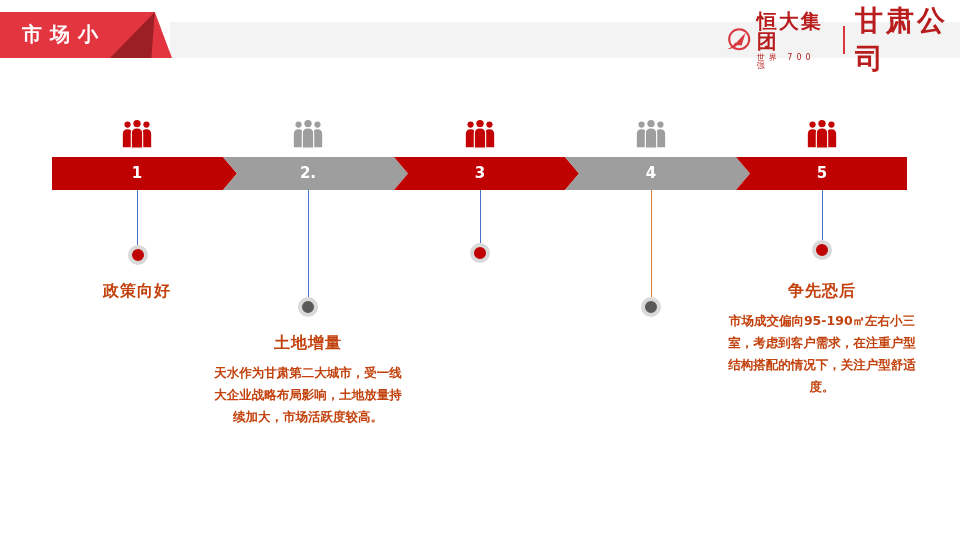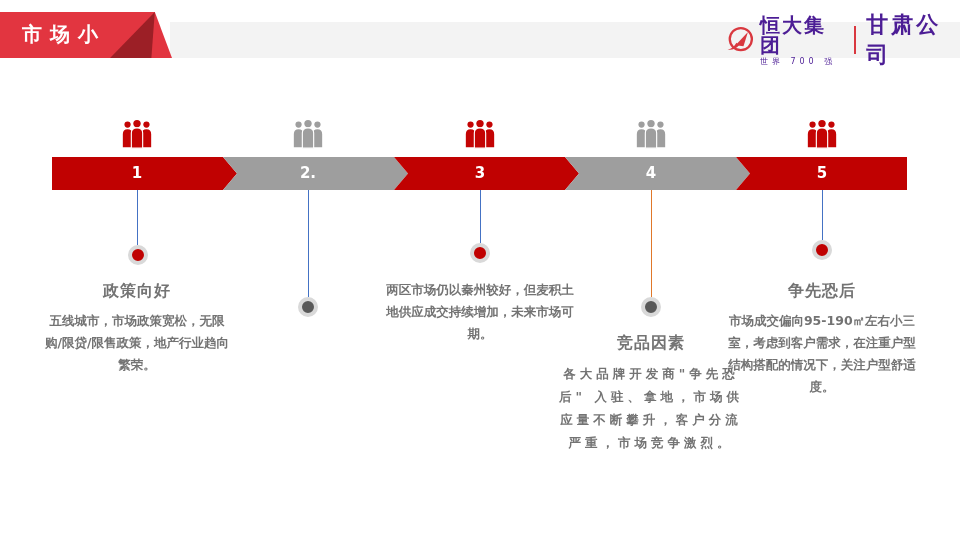--- a/index.html
+++ b/index.html
@@ -6,27 +6,27 @@
   body{font-family:"DejaVu Sans","Liberation Sans",sans-serif;}
   #slide{position:relative;width:960px;height:540px;background:#fff;overflow:hidden;}
 
   
   .header-bar{position:absolute;left:170px;top:22px;width:790px;height:36px;background:#f3f3f3;}
   .banner{position:absolute;left:0;top:12px;width:172px;height:46px;overflow:hidden;}
   .banner-bg{position:absolute;inset:0;background:#e23540;clip-path:polygon(0 0,90% 0,100% 100%,0 100%);}
   .banner-fold{position:absolute;inset:0;background:#9c1f26;clip-path:polygon(90% 0,88% 100%,64% 100%);}
   .banner-text{position:relative;width:96px;padding:4px 0 0 22px;color:#fff;font-size:20px;font-weight:bold;
                letter-spacing:8px;line-height:36px;word-break:break-all;}
-  .logo{position:absolute;left:724px;top:22px;height:36px;display:flex;align-items:center;color:#4c1d95;}
+  .logo{position:absolute;left:724px;top:22px;height:36px;display:flex;align-items:center;color:#b91c1c;}
   .logo-mark{width:34px;height:34px;margin-right:4px;}
   .logo-cn{display:flex;flex-direction:column;line-height:1;}
   .logo-brand{font-size:20px;font-weight:bold;letter-spacing:2px;}
   .logo-tagline{font-size:8px;letter-spacing:4px;margin-top:3px;}
   .logo-divider{width:2px;height:28px;background:#d9383f;margin:0 10px 0 12px;}
-  .logo-division{font-size:22px;font-weight:bold;letter-spacing:3px;}
+  .logo-division{font-size:28px;font-weight:bold;letter-spacing:3px;}
 
   
   .step-icon{position:absolute;top:117px;width:34px;height:34px;}
 
   
   .seg{position:absolute;top:157px;height:33px;}
   .seg.red{background:#c00101;}
   .seg.gray{background:#9e9e9e;}
   .seg.mid{clip-path:polygon(0 0,calc(100% - 14px) 0,100% 50%,calc(100% - 14px) 100%,0 100%,14px 50%);}
   .seg.first{clip-path:polygon(0 0,calc(100% - 14px) 0,100% 50%,calc(100% - 14px) 100%,0 100%);}
@@ -35,21 +35,21 @@
 
   
   .connector{position:absolute;width:1px;top:190px;}
   .connector.blue{background:#4472c4;}
   .connector.orange{background:#e0782a;}
   .dot{position:absolute;width:12px;height:12px;border-radius:50%;border:4px solid #d9d9d9;}
   .dot.red{background:#c00101;}
   .dot.dark{background:#595959;}
 
   
-  .step-col{position:absolute;width:190px;text-align:center;color:#737373;}
+  .step-col{position:absolute;width:190px;text-align:center;color:#c2410c;}
   .step-title{font-size:16px;font-weight:bold;margin-bottom:8px;letter-spacing:1px;}
   .step-body{font-size:12.5px;font-weight:600;line-height:22px;}
   .step-col.spread .step-body{letter-spacing:4px;line-height:23px;}
 </style>
 </head>
 <body>
 
 <div id="slide">
 
   <div class="header-bar"></div>
@@ -143,27 +143,25 @@
   <div class="dot dark" style="left:298px;top:297px"></div>
   <div class="connector blue" style="left:480px;height:53px"></div>
   <div class="dot red" style="left:470px;top:243px"></div>
   <div class="connector orange" style="left:651px;height:107px"></div>
   <div class="dot dark" style="left:641px;top:297px"></div>
   <div class="connector blue" style="left:822px;height:50px"></div>
   <div class="dot red" style="left:812px;top:240px"></div>
 
   <div class="step-col" style="left:42px;top:281px">
     <div class="step-title">政策向好</div>
-    <div class="step-body">五线城市，市场政策宽松，无限购/限贷/限售政策，地产行业趋向繁荣。</div>
+  </div>
+  <div class="step-col" style="left:213px;top:333px">
+    <div class="step-title">土地增量</div>
+    <div class="step-body">天水作为甘肃第二大城市，受一线大企业战略布局影响，土地放量持续加大，市场活跃度较高。</div>
   </div>
   <div class="step-col" style="left:385px;top:279px">
-    <div class="step-body">两区市场仍以秦州较好，但麦积土地供应成交持续增加，未来市场可期。</div>
-  </div>
-  <div class="step-col spread" style="left:558px;top:333px;width:186px">
-    <div class="step-title">竞品因素</div>
-    <div class="step-body">各大品牌开发商"争先恐后" 入驻、拿地，市场供应量不断攀升，客户分流严重，市场竞争激烈。</div>
   </div>
   <div class="step-col" style="left:727px;top:281px">
     <div class="step-title">争先恐后</div>
     <div class="step-body">市场成交偏向95-190㎡左右小三室，考虑到客户需求，在注重户型结构搭配的情况下，关注户型舒适度。</div>
   </div>
 
 </div>
 
 </body></html>

